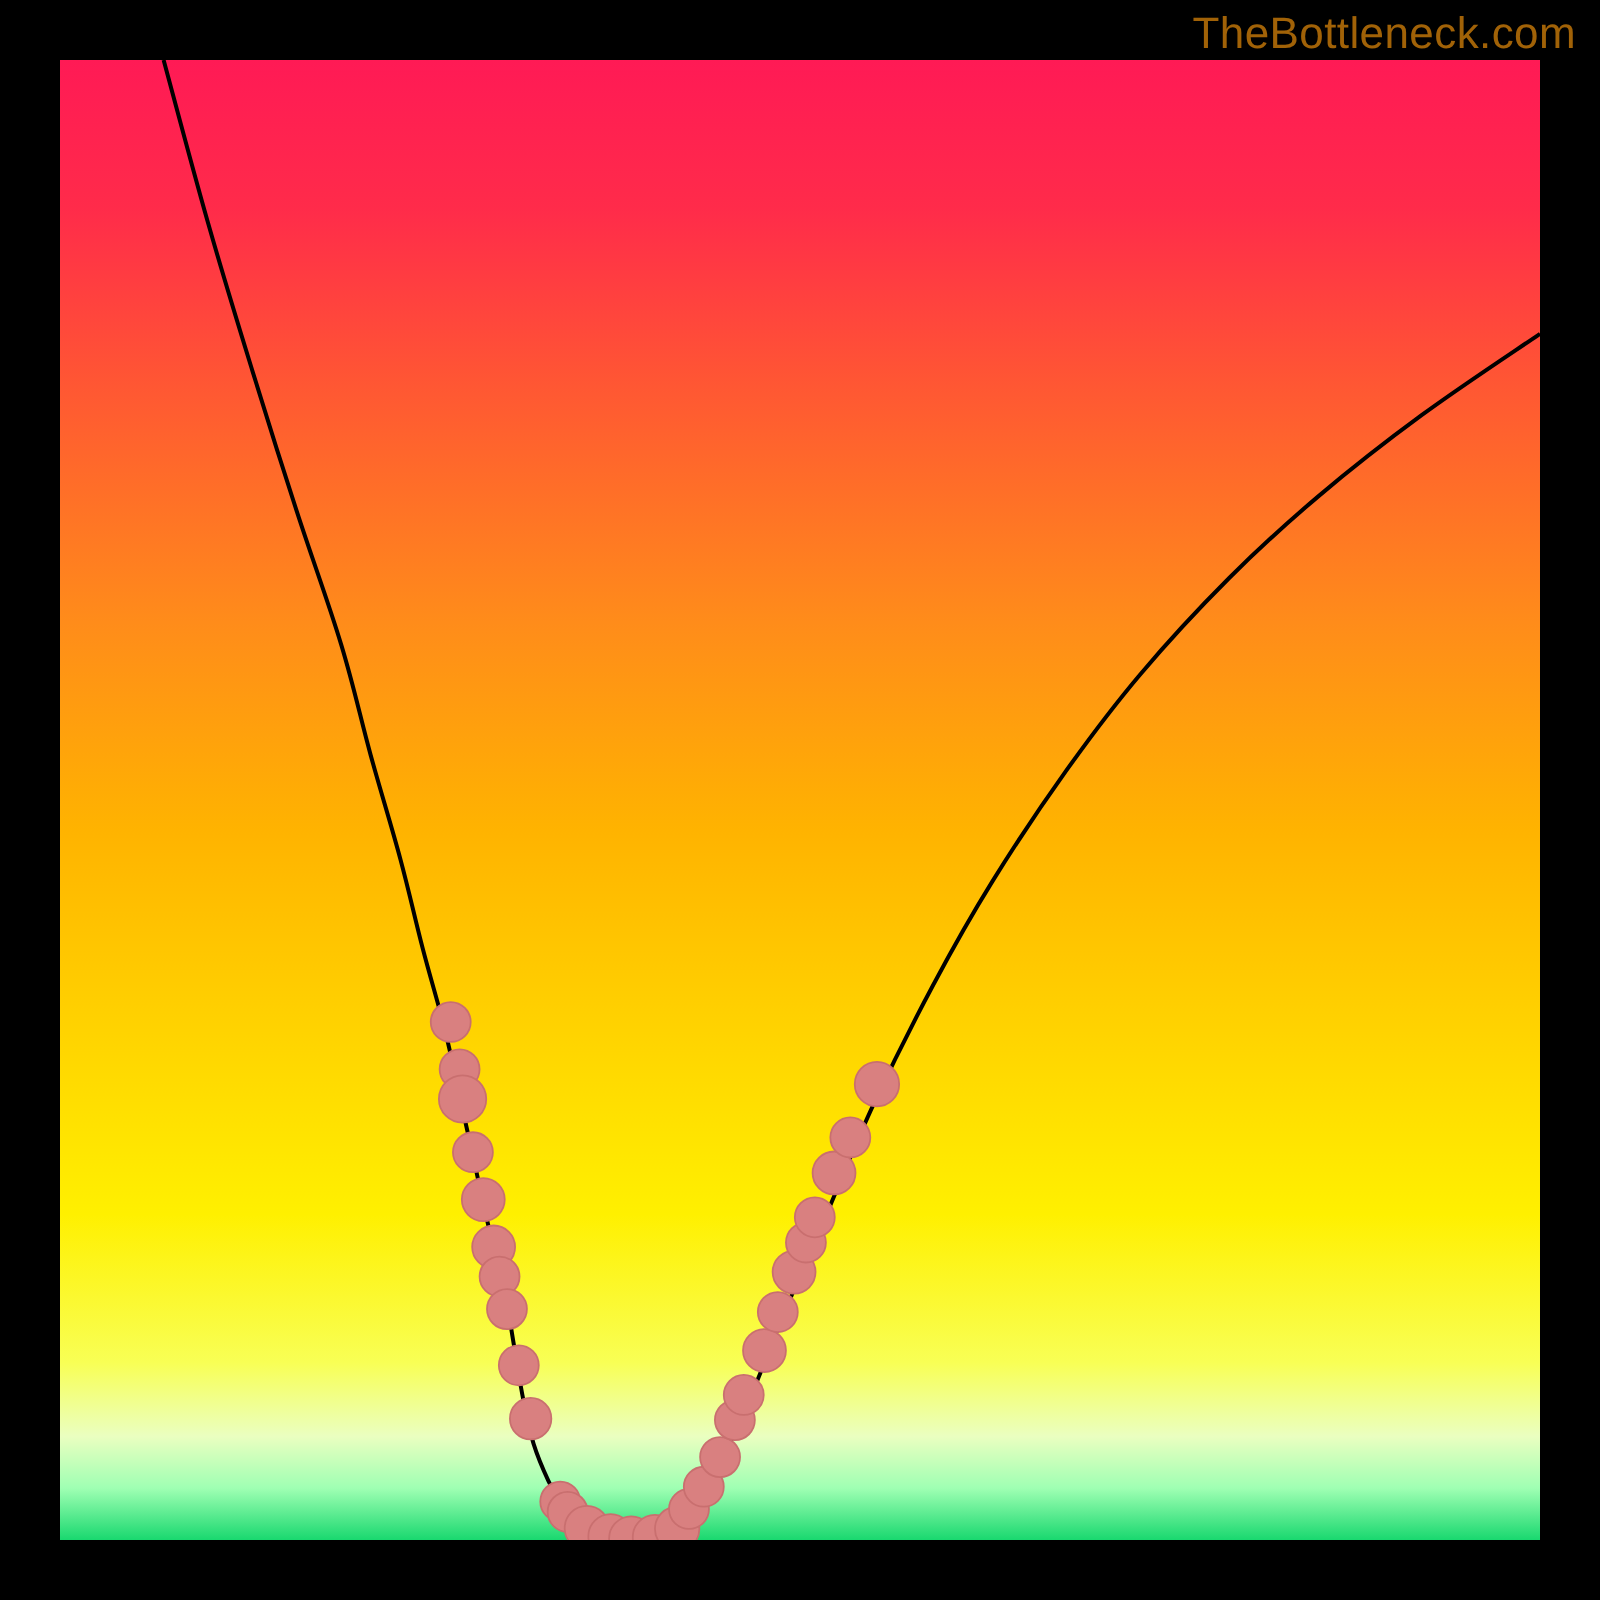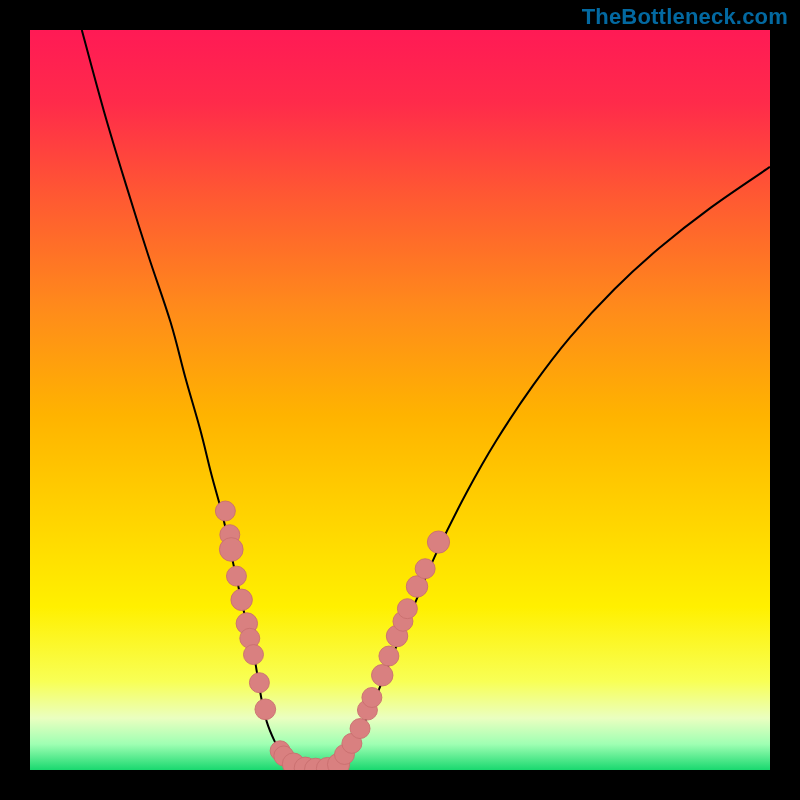--- a/index.html
+++ b/index.html
@@ -29,23 +29,23 @@
     inset: 0;
   }
   .curve {
     position: absolute;
     inset: 0;
   }
   .watermark {
     position: absolute;
     top: 4px;
     right: 12px;
-    color: #0369a1;
+    color: #a16207;
     font-size: 22px;
-    font-weight: 700;
+    font-weight: 400;
     letter-spacing: 0.2px;
     user-select: none;
   }
 </style>
 </head>
 <body>
 
 <div class="frame">
   <div class="plot-area">
     <svg class="gradient" viewBox="0 0 100 100" preserveAspectRatio="none">

